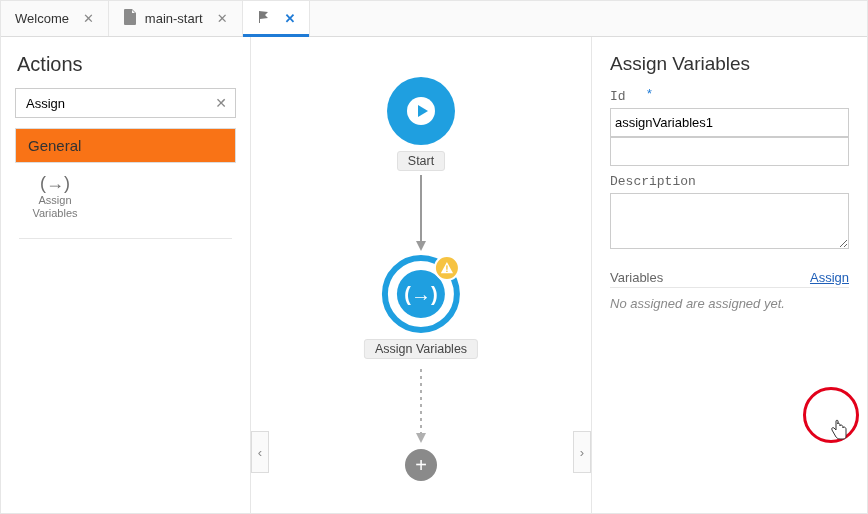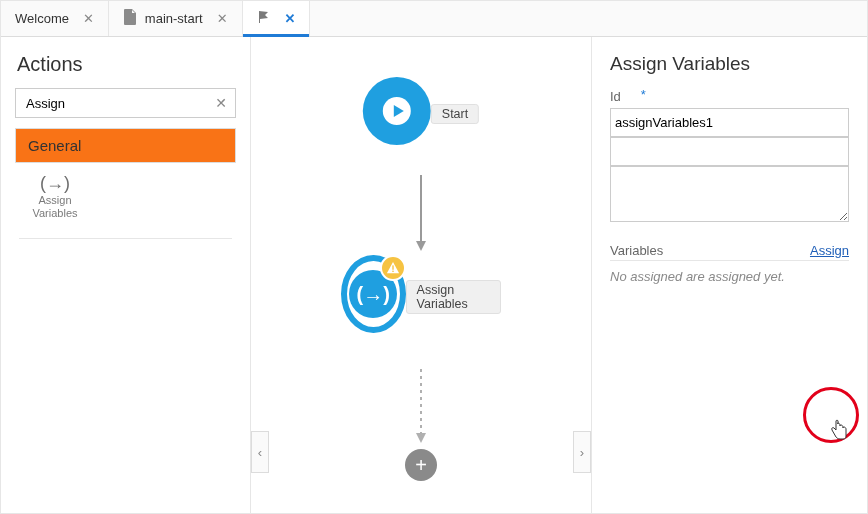--- a/index.html
+++ b/index.html
@@ -18,37 +18,37 @@
   .left h1 { font-size:20px; font-weight:400; margin:6px 2px 12px;}
   .searchbox { display:flex; align-items:center; border:1px solid #ccc; background:#fff; height:30px; padding:0 8px;}
   .searchbox input { flex:1; border:none; outline:none; font-size:13px; background:transparent;}
   .searchbox .xbtn { color:#888; cursor:pointer; font-size:14px;}
   .group-header { border:1px solid #dcdcdc; background:#f97316; padding:8px 12px; font-size:15px; margin-top:10px;}
   .pal-item { width:72px; text-align:center; margin:14px 4px; color:#7a7a7a; font-size:11px; line-height:13px;}
   .pal-item .ic { font-size:18px; color:#6e6e6e; margin-bottom:4px;}
   .pal-divider { border-top:1px solid #e6e6e6; margin:4px 4px 0;}
   .center { flex:1; position:relative; display:flex; justify-content:center; overflow:hidden;}
   .canvas { position:relative; width:320px; margin-top:40px;}
-  .node-wrap { position:absolute; left:50%; transform:translateX(-50%); display:flex; align-items:center;}
+  .node-wrap { position:absolute; left:50%; transform:translateX(-50%); display:flex; flex-direction:column; align-items:center;}
   .start-circle { width:68px; height:68px; border-radius:50%; background:#1f9fe0; display:flex; align-items:center; justify-content:center;}
   .start-circle svg { width:32px; height:32px;}
   .node-label { margin-top:6px; background:#f0f0f0; border:1px solid #e0e0e0; border-radius:3px; padding:2px 10px; font-size:12.5px; color:#444;}
   .assign-circle { width:78px; height:78px; border-radius:50%; border:6px solid #1f9fe0; background:#fff; display:flex; align-items:center; justify-content:center; position:relative;}
   .assign-inner { width:48px; height:48px; border-radius:50%; background:#1f9fe0; display:flex; align-items:center; justify-content:center; color:#fff; font-size:20px; font-weight:600;}
   .warn-badge { position:absolute; top:-6px; right:-6px; width:26px; height:26px; border-radius:50%; background:#f6c342; border:2px solid #fff; display:flex; align-items:center; justify-content:center;}
   .warn-badge svg { width:14px; height:14px;}
   .plus-circle { width:32px; height:32px; border-radius:50%; background:#8a8a8a; color:#fff; display:flex; align-items:center; justify-content:center; font-size:20px; line-height:1;}
   svg.connector { position:absolute; left:50%; transform:translateX(-50%);}
   .edge-nav { position:absolute; bottom:40px; width:18px; height:42px; border:1px solid #dcdcdc; background:#fafafa; display:flex; align-items:center; justify-content:center; color:#888; cursor:pointer;}
   .edge-nav.left-n { left:0;}
   .edge-nav.right-n { right:0;}
   
   .right { width:276px; border-left:1px solid #e6e6e6; padding:10px 18px; position:relative;}
   .right h1 { font-size:19px; font-weight:400; margin:6px 0 14px;}
-  .fld-label { font-size:13px; color:#666; margin:8px 0 4px; display:flex; align-items:flex-end; gap:20px;}
+  .fld-label { font-size:13px; color:#666; margin:8px 0 4px; display:flex; align-items:flex-end; gap:20px;font-family:Liberation Mono, monospace;}
   .req { color:#1f7bd6; font-size:13px; position:relative; top:-2px;}
   .tinput { width:100%; border:1px solid #ccc; font-size:13px; padding:6px 4px; outline:none;}
   textarea.tinput { height:56px; resize:both;}
   .vars-row { display:flex; justify-content:space-between; align-items:center; border-bottom:1px solid #e6e6e6; margin-top:18px; padding-bottom:2px;}
   .vars-row .lab { color:#666; font-size:13px;}
   .assign-link { color:#1f5fb8; text-decoration:underline; font-size:13px; cursor:pointer;}
   .empty-msg { color:#8a8a8a; font-style:italic; font-size:13px; margin-top:8px;}
   .hilite { position:absolute; width:56px; height:56px; border:3px solid #e2001a; border-radius:50%; right:8px; top:350px; pointer-events:none;}
   .cursor-ic { position:absolute; right:18px; top:382px; pointer-events:none;}
 </style>
@@ -150,20 +150,21 @@
     <h1>Assign Variables</h1>
 
     <div class="fld-label">
       <span>Id</span>
           <span class="req">*</span>
     </div>
     <input class="tinput" value="assignVariables1" style="">
 
     <input class="tinput" value="" style="">
 
+    <div class="fld-label">Description</div>
     <textarea class="tinput" style=""></textarea>
 
     <div class="vars-row">
       <span class="lab">Variables</span>
       <a class="assign-link">Assign</a>
     </div>
     <div class="empty-msg">No assigned are assigned yet.</div>
 
     <div class="hilite"></div>
     <span class="cursor-ic">

